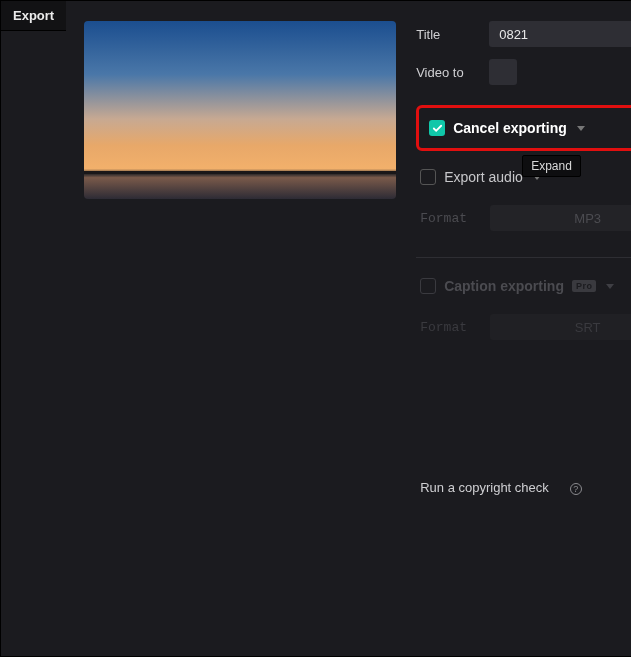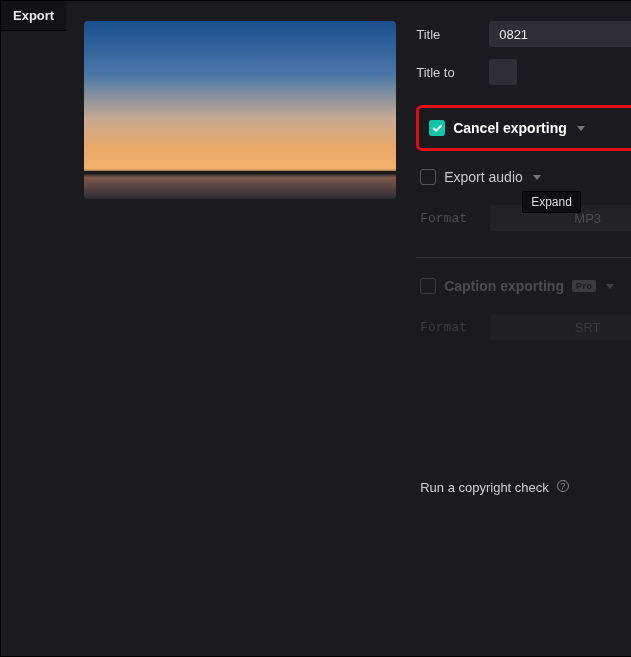--- a/index.html
+++ b/index.html
@@ -131,21 +131,20 @@
     background: #0e0e10;
     color: #d9d9d9;
     font-size: 12px;
     padding: 3px 8px;
     border-radius: 2px;
     border: 1px solid #000;
     top: -8px;
     left: 106px;
     z-index: 5;
     pointer-events: none;
-    margin-top: 36px;
   }
   .format-row {
     display: flex;
     align-items: center;
     padding: 8px 0 12px 4px;
     color: #4b4b50;
   }
   .format-label { width: 70px; font-family: Liberation Mono, monospace; }
   .format-select {
     flex: 1;
@@ -177,22 +176,22 @@
     display: flex;
     align-items: center;
     justify-content: space-between;
     margin-top: auto;
     margin-bottom: 160px;
     padding: 0 4px;
   }
   .copyright-label {
     color: #cfcfd2;
     display: flex;
-    align-items: flex-start;
-    gap: 8px;
+    align-items: flex-end;
+    gap: 21px;
   }
   .info-icon {
     width: 12px; height: 12px;
     border: 1px solid #8a8a8e;
     border-radius: 50%;
     display:inline-flex;
     align-items:center;
     justify-content:center;
     font-size: 9px;
     color:#8a8a8e;
@@ -266,21 +265,21 @@
     </div>
 
     <div class="panel">
 
       <div class="row">
         <span class="row-label">Title</span>
         <input class="text-input" value="0821" style="">
       </div>
 
       <div class="row">
-        <span class="row-label">Title to</span>
+        <span class="row-label">Video to</span>
         <button class="folder-btn">
           
         </button>
       </div>
 
       <div class="section-highlight">
         <span class="checkbox checked">
           <svg viewBox="0 0 12 12">
               <path d="M2 6l2.5 2.5L10 3" stroke="#fff" stroke-width="2" fill="none" stroke-linecap="round"></path>
             </svg>

